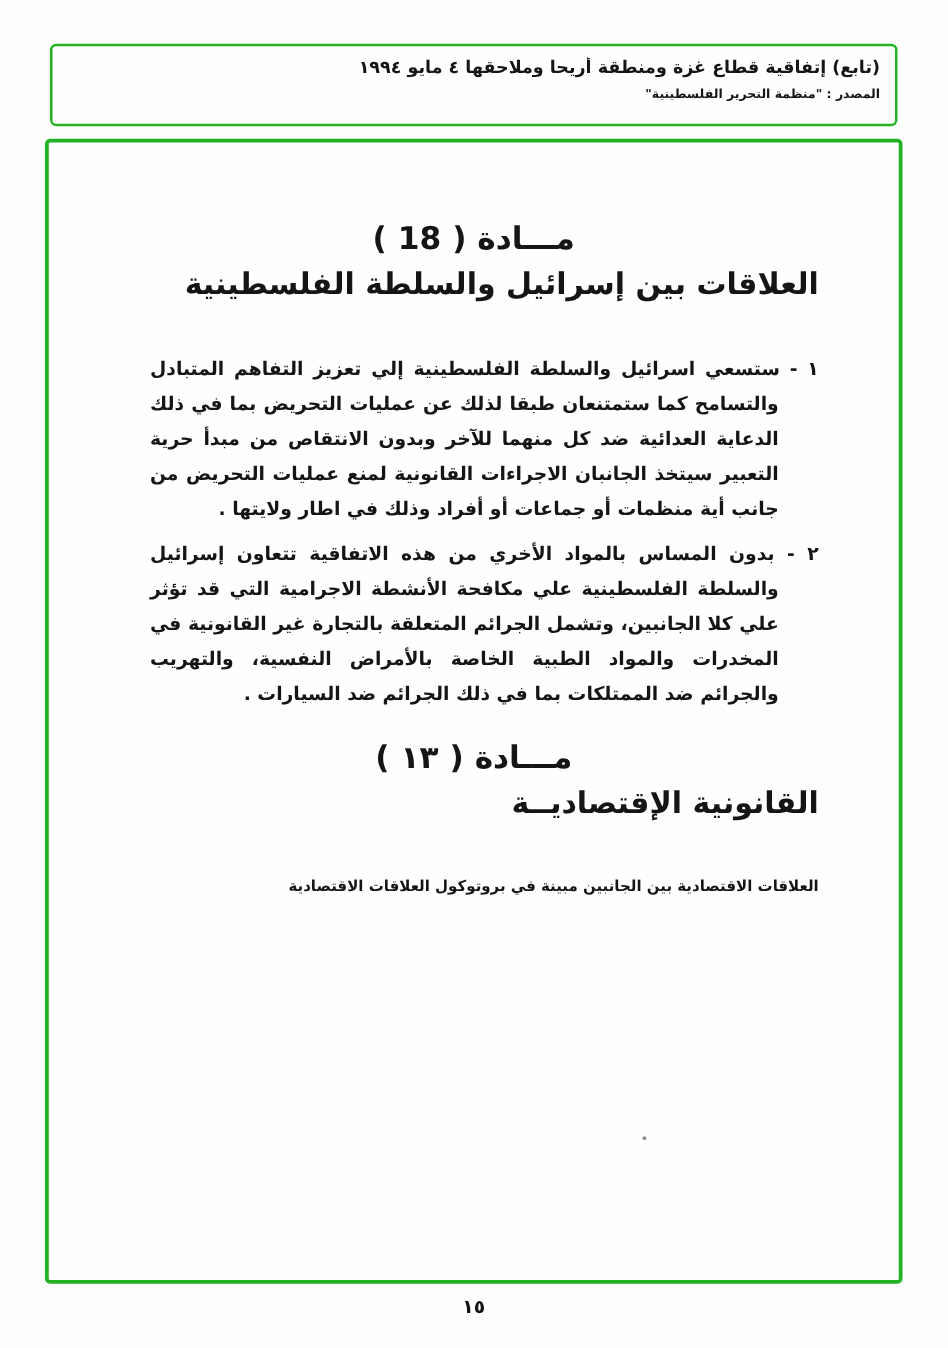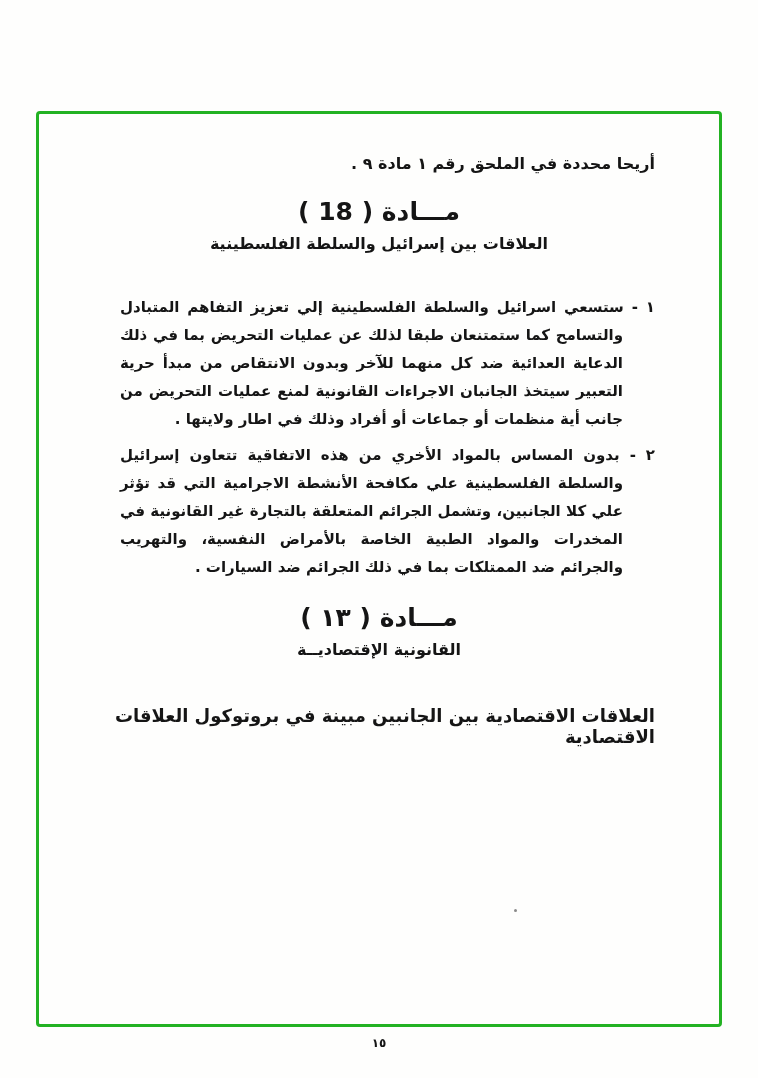--- a/index.html
+++ b/index.html
@@ -51,65 +51,68 @@
     margin-bottom: 24px;
   }
 
   .article-title {
     text-align: center;
     font-size: 25px; font-weight: bold;
     letter-spacing: 1px;
     margin: 22px 0 8px 0;
   }
   .article-subtitle {
-    text-align: center;
-    font-size: 16px; font-weight: bold;
+    text-align: right;
+    font-size: 24px; font-weight: bold;
     margin: 0 0 0 0;
   }
 
   .clauses { margin-top: 40px; }
   .clause {
     margin: 0 0 8px 17px;
     font-size: 15px; font-weight: bold;
     line-height: 28px;
     text-align: justify;
     padding-right: 32px;   
     text-indent: -32px;
   }
 
   .article-13-block { }
 
   .econ-line {
     margin-top: 46px;
     text-align: right;
-    font-size: 18px; font-weight: bold;
+    font-size: 12px; font-weight: bold;
   }
 
   .speck {
     position: absolute; top: 795px; left: 475px;
     width: 3px; height: 3px; border-radius: 50%;
     background: #8a8a8a;
   }
 
   .page-number {
     position: absolute; top: 1036px; left: 0;
     width: 758px; text-align: center;
-    font-size: 12px; font-weight: bold;
+    font-size: 15px; font-weight: bold;
     direction: rtl;
   }
 </style>
 </head>
 <body>
 
 <div class="page">
 
+  <div class="header-box">
+    <div class="header-title">(تابع) إتفاقية قطاع غزة ومنطقة أريحا وملاحقها ٤ مايو ١٩٩٤</div>
+    <div class="header-source">المصدر : "منظمة التحرير الفلسطينية"</div>
+  </div>
 
   <div class="main-box">
 
-    <div class="annex-note">أريحا محددة في الملحق رقم ١ مادة ٩ .</div>
 
     <div class="article-title">مـــادة ( 18 )</div>
 
     <div class="article-subtitle">العلاقات بين إسرائيل والسلطة الفلسطينية</div>
 
     <div class="clauses">
       <p class="clause">١ - ستسعي اسرائيل والسلطة الفلسطينية إلي تعزيز التفاهم المتبادل والتسامح كما ستمتنعان طبقا لذلك عن عمليات التحريض بما في ذلك الدعاية العدائية ضد كل منهما للآخر وبدون الانتقاص من مبدأ حرية التعبير سيتخذ الجانبان الاجراءات القانونية لمنع عمليات التحريض من جانب أية منظمات أو جماعات أو أفراد وذلك في اطار ولايتها .</p>
       <p class="clause">٢ - بدون المساس بالمواد الأخري من هذه الاتفاقية تتعاون إسرائيل والسلطة الفلسطينية علي مكافحة الأنشطة الاجرامية التي قد تؤثر علي كلا الجانبين، وتشمل الجرائم المتعلقة بالتجارة غير القانونية في المخدرات والمواد الطبية الخاصة بالأمراض النفسية، والتهريب والجرائم ضد الممتلكات بما في ذلك الجرائم ضد السيارات .</p>
     </div>
 

